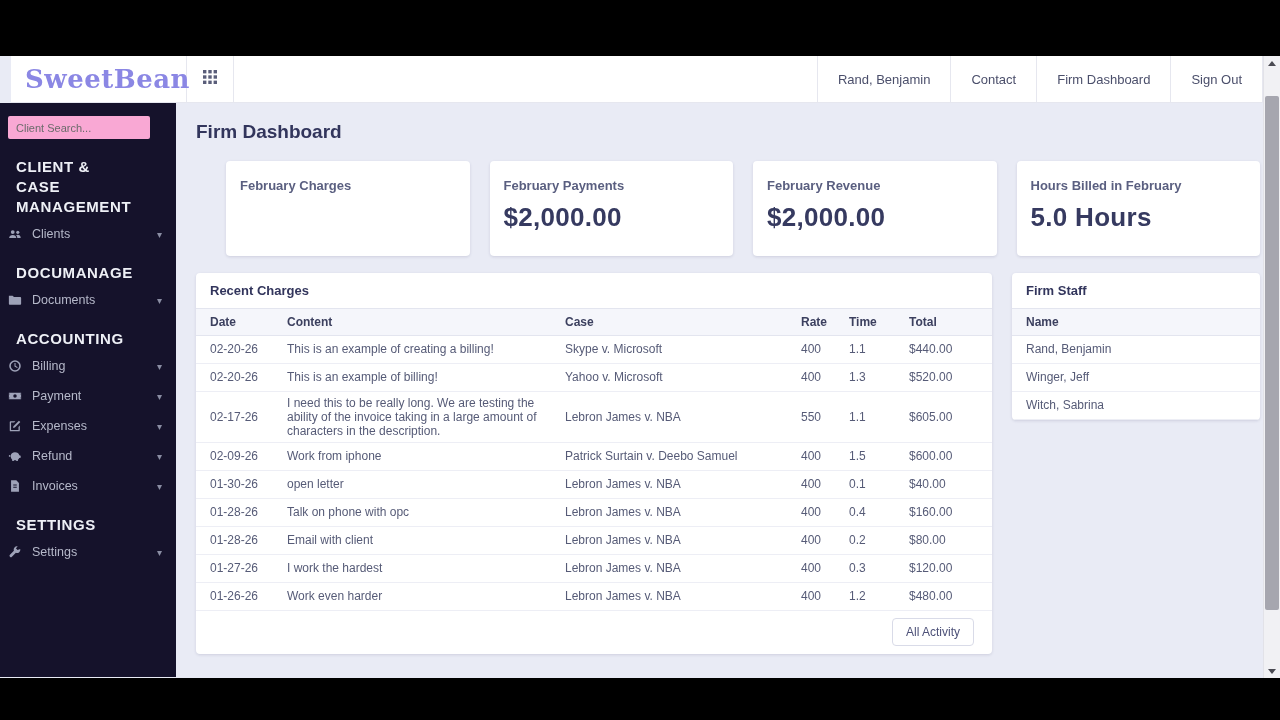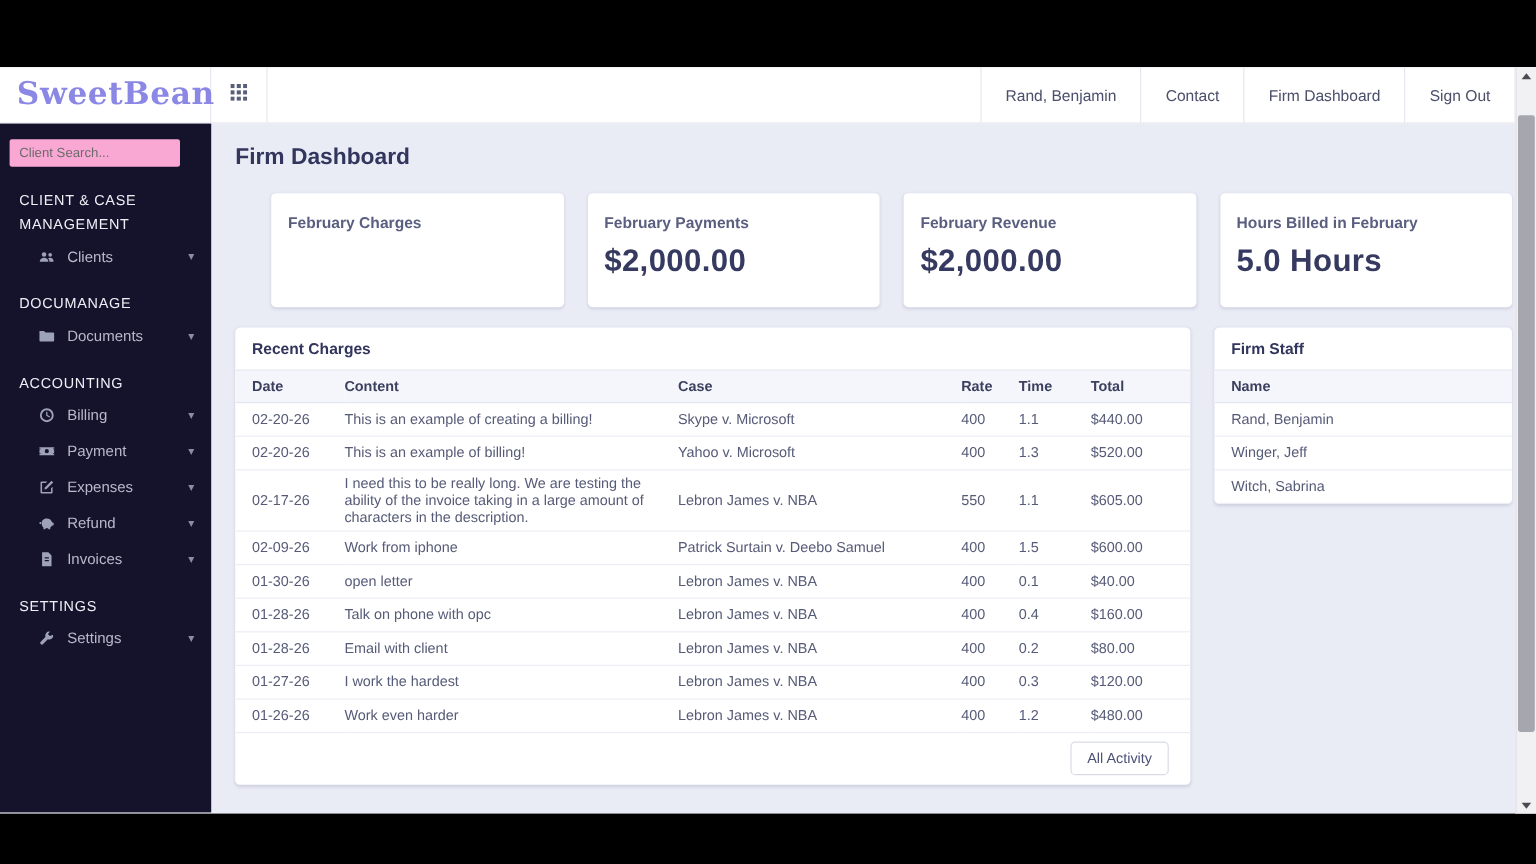--- a/index.html
+++ b/index.html
@@ -3,37 +3,37 @@
 <meta charset="utf-8">
 <style>
   * { margin:0; padding:0; box-sizing:border-box; }
   html,body { width:1280px; height:720px; background:#000; font-family:"Liberation Sans", sans-serif; overflow:hidden; }
 
   .top-bar { height:56px; background:#000; }
   .bottom-bar { height:42px; background:#000; }
   .app { position:relative; height:622px; background:#e9ebf5; }
 
   
-  .header { height:47px; background:#fff; border-bottom:1px solid #e6e7ef; display:flex; align-items:stretch; padding-right:17px; }
+  .header { height:47px; background:#fff; border-bottom:1px solid #e6e7ef; display:flex; align-items:stretch; padding-right:17px;margin-left:11px; }
   .logo-wrap { width:176px; display:flex; align-items:center; padding-left:14px; border-right:1px solid #e6e7ef; }
   .logo { font-family:"DejaVu Serif", serif; font-weight:bold; font-size:26px; color:#8b87e4; letter-spacing:0.5px; }
   .grid-btn { width:47px; display:flex; align-items:center; justify-content:center; border-right:1px solid #e6e7ef; cursor:pointer; }
   .header-spacer { flex:1; }
   .top-nav { display:flex; align-items:stretch; }
   .top-nav-item { display:flex; align-items:center; padding:0 20px; font-size:13px; color:#4b4f6b; border-left:1px solid #e6e7ef; cursor:pointer; white-space:nowrap; }
 
   
   .body-row { display:flex; height:574px; }
 
   
   .sidebar { width:176px; background:#15122b; flex:none; padding-top:13px; }
   .search-input { display:block; width:142px; height:23px; margin:0 0 4px 8px; border:none; border-radius:2px; background:#f9a8d4; font-size:11px; padding:0 8px; color:#333; font-family:"Liberation Sans", sans-serif; outline:none; }
   .search-input::placeholder { color:#6b6b6b; }
-  .side-heading { padding:14px 16px 2px 16px; font-size:12px; font-weight:normal; color:#eef0f6; letter-spacing:0.6px; line-height:20px; width:150px; }
-  .side-item { display:flex; align-items:center; padding:8px 14px 8px 32px; cursor:pointer; }
+  .side-heading { padding:14px 16px 2px 16px; font-size:15px; font-weight:bold; color:#eef0f6; letter-spacing:0.6px; line-height:20px; width:150px; }
+  .side-item { display:flex; align-items:center; padding:8px 14px 8px 8px; cursor:pointer; }
   .side-item .icn { width:14px; height:14px; margin-right:10px; color:#9ea2b8; flex:none; display:flex; align-items:center; }
   .side-item .icn svg { width:14px; height:14px; fill:currentColor; }
   .side-item .lbl { flex:1; font-size:12.5px; color:#b6b9ca; }
   .side-item .chev { font-size:10px; color:#8a8da3; }
 
   
   .main { flex:1; padding:14px 20px 0 20px; overflow:hidden; }
   .page-title { font-size:19px; font-weight:bold; color:#32355c; margin:4px 0 18px 0; }
 
   .stats-row { display:flex; gap:20px; margin-bottom:17px;padding-left:30px; }

